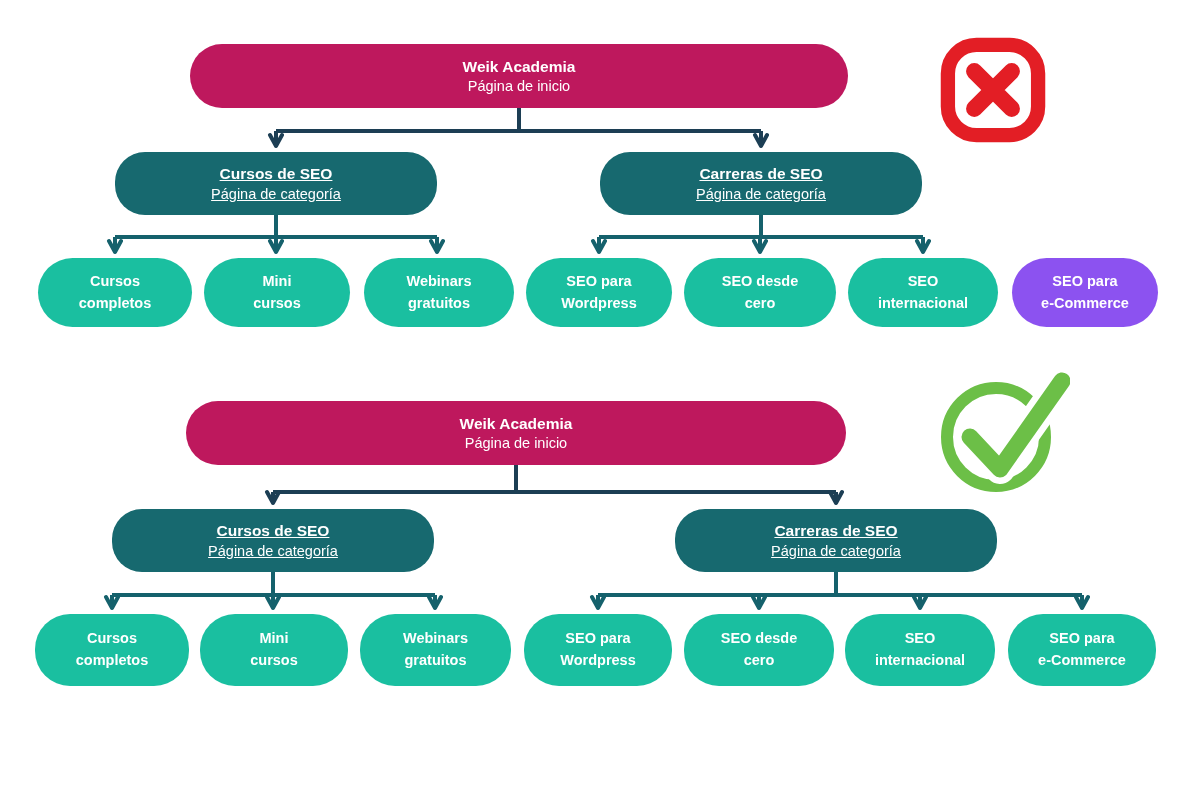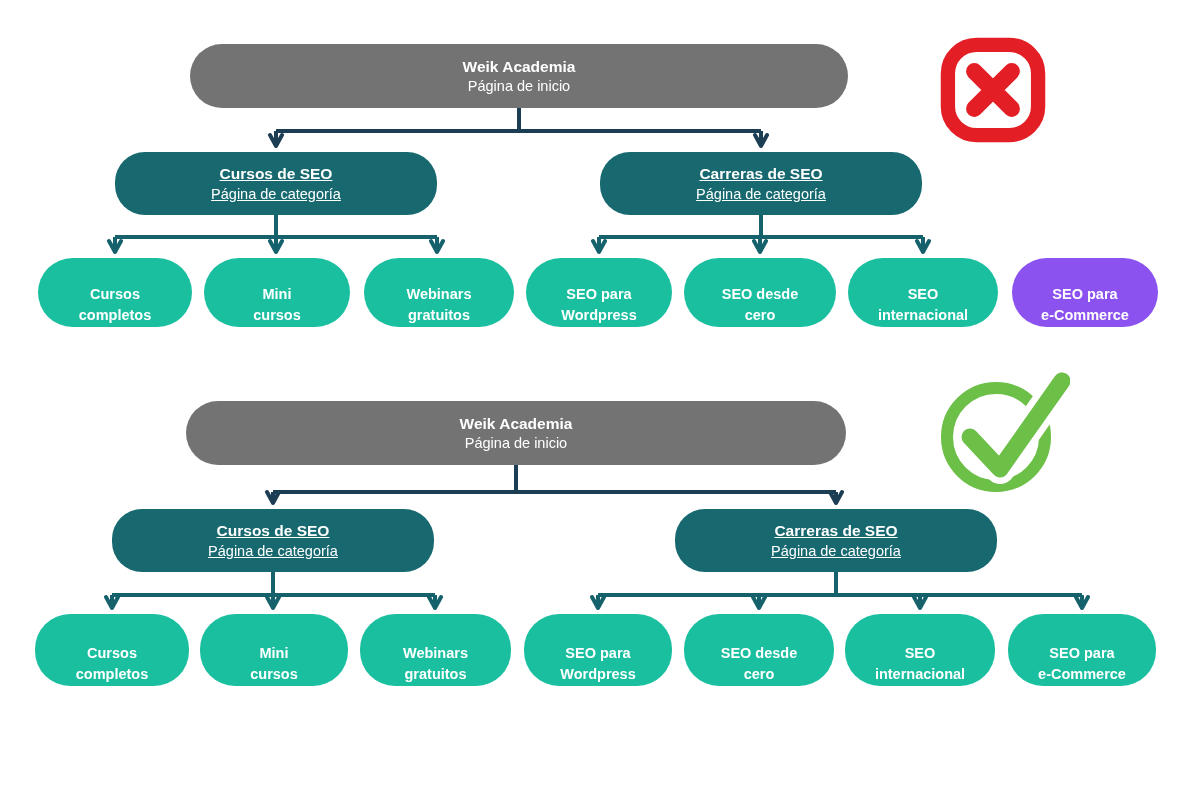--- a/index.html
+++ b/index.html
@@ -22,32 +22,31 @@
     position: absolute;
     z-index: 2;
     display: flex;
     flex-direction: column;
     align-items: center;
     justify-content: center;
     text-align: center;
     color: #ffffff;
   }
   .node.root {
-    background: #737373;
+    background: #be185d;
     border-radius: 32px;
   }
   .node.category {
     background: #17696f;
     border-radius: 30px;
     text-decoration: underline;
   }
   .node.leaf {
     background: #1abfa0;
     border-radius: 35px;
-    justify-content: flex-end;
   }
   .node.leaf.highlight {
     background: #8c52f0;
   }
   .node .title {
     font-size: 15.5px;
     font-weight: bold;
     line-height: 1.4;
   }
   .node .subtitle {

